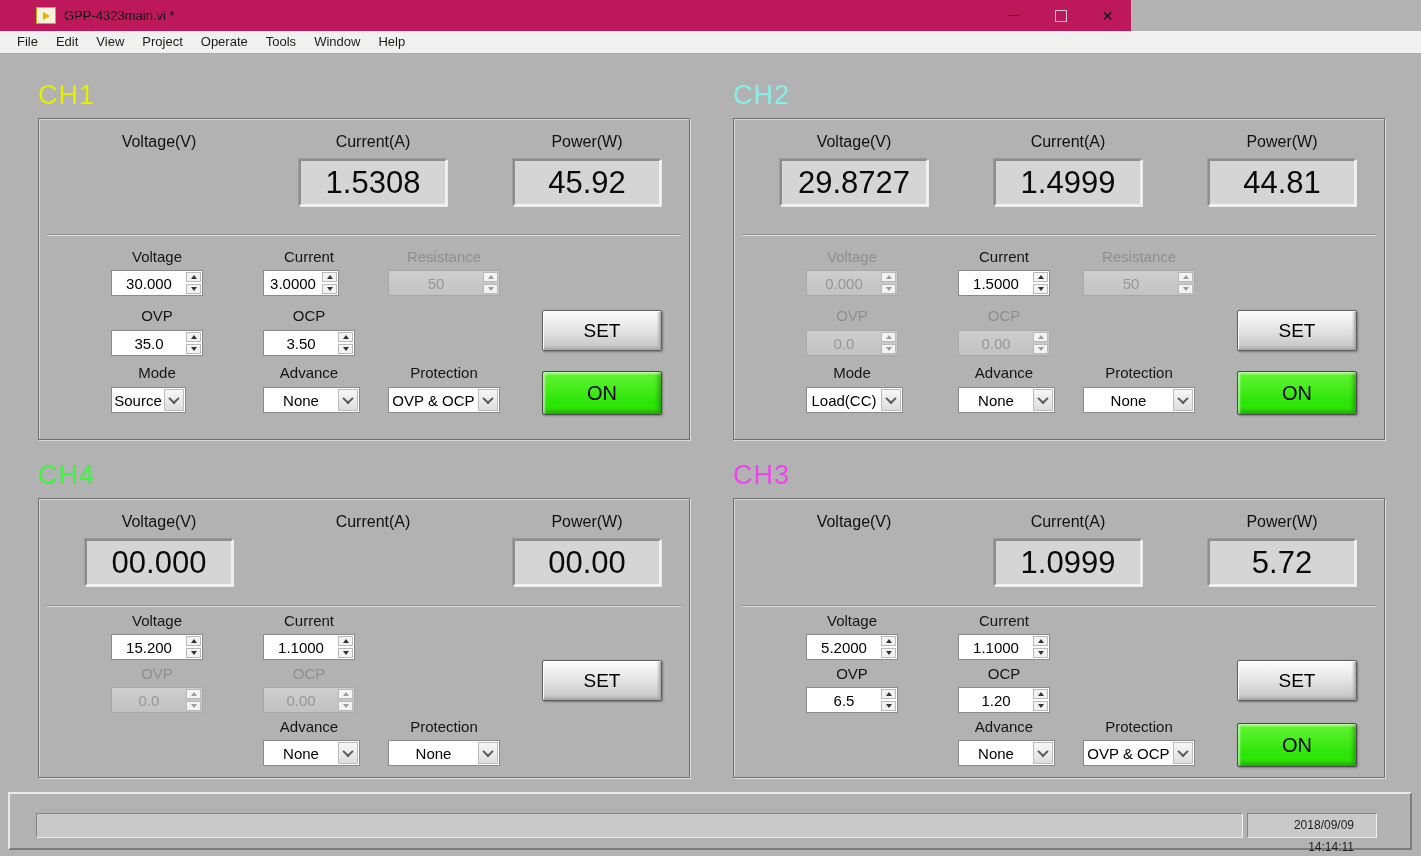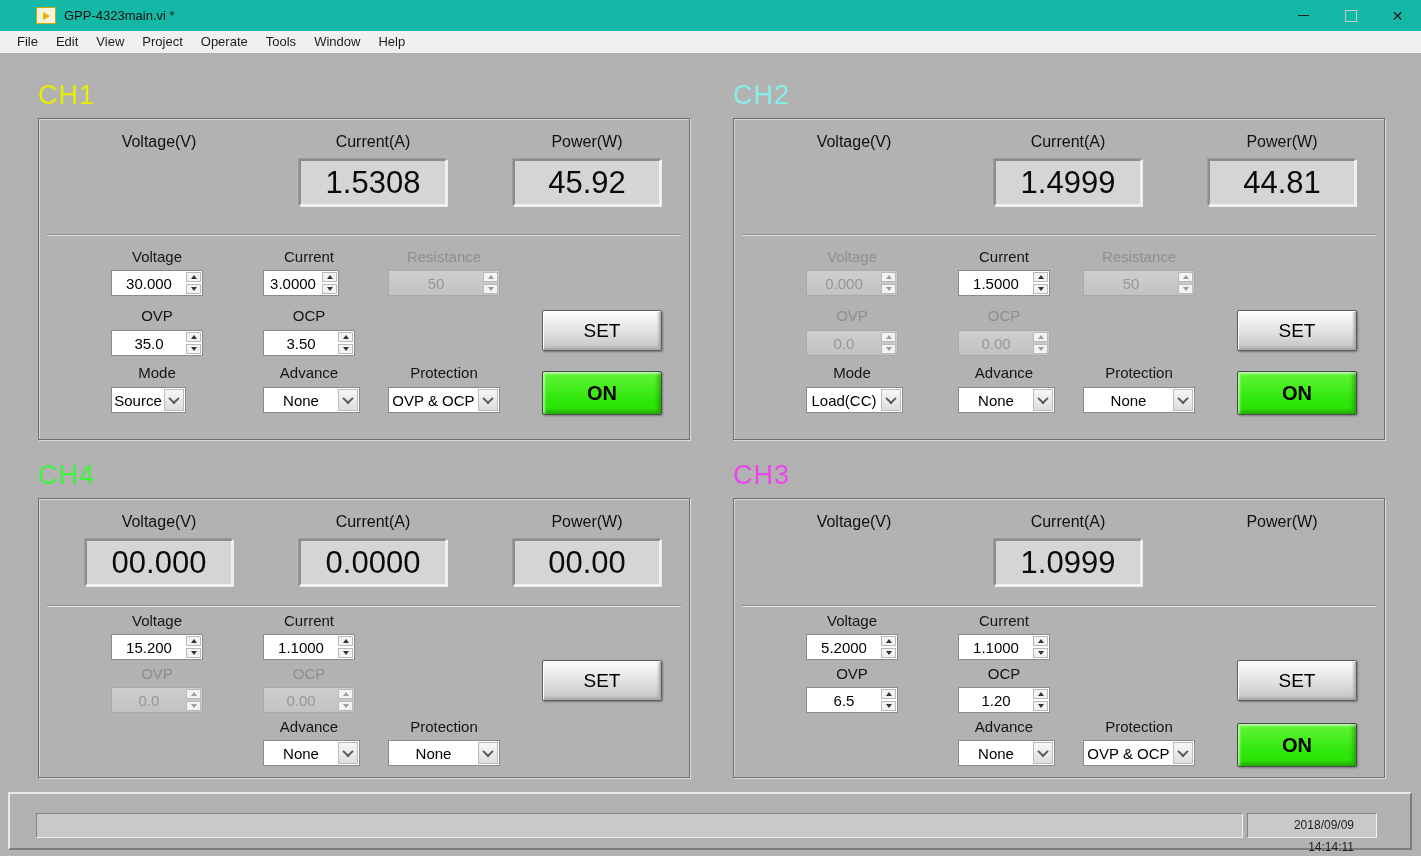--- a/index.html
+++ b/index.html
@@ -1,17 +1,17 @@
 <!DOCTYPE html>
 <html style="--ch1: #e3ee00; --ch2: #84efe8; --ch3: #ee44ee; --ch4: #3cf53c; --on_green: #2de607; --off_red: #e51414;"><head>
 <meta charset="utf-8">
 <style>
   html,body{margin:0;padding:0;width:1421px;height:856px;overflow:hidden;
     font-family:"Liberation Sans",sans-serif;background:#b2b2b2;}
-  .titlebar{position:absolute;left:0;top:0;width:1421px;height:31px;background:#14b8a6;}
+  .titlebar{position:absolute;left:0;top:0;width:1131px;height:31px;background:#be185d;}
   .lv-icon{position:absolute;left:36px;top:7px;width:20px;height:17px;background:#f6f2da;
     border:1px solid #c9a90a;box-sizing:border-box;display:flex;align-items:center;justify-content:center;}
   .lv-arrow{width:0;height:0;border-top:4px solid transparent;border-bottom:4px solid transparent;
     border-left:7px solid #e5b400;}
   .title-text{position:absolute;left:64px;top:0;height:31px;line-height:31px;font-size:13px;color:#111;}
   .win-controls{position:absolute;right:0;top:0;height:31px;display:flex;}
   .win-btn{width:47px;height:31px;display:flex;align-items:center;justify-content:center;}
   .glyph-min{width:11px;height:1px;background:#222;}
   .glyph-max{width:10px;height:10px;border:1px solid #c9c9c9;}
   .glyph-close{font-size:14px;color:#111;line-height:1;}
@@ -46,21 +46,21 @@
     border:1px solid #bcbcbc;box-sizing:border-box;display:flex;align-items:center;justify-content:center;}
   .chev{width:6px;height:6px;border-right:2px solid #5a5a5a;border-bottom:2px solid #5a5a5a;
     transform:rotate(45deg) translate(-1px,-1px);}
   .btn{position:absolute;width:118px;display:flex;align-items:center;justify-content:center;
     border-radius:2px;color:#000;cursor:default;}
   .btn.set{height:39px;font-size:19px;border:1px solid #5f5f5f;
     background:linear-gradient(180deg,#fdfdfd,#e0e0e0 55%,#c2c2c2);
     box-shadow:inset 1px 1px 0 #ffffff,inset -2px -2px 3px #a3a3a3,1px 1px 2px rgba(0,0,0,.35);}
   .btn.power{height:42px;font-size:20px;border:1px solid #4a4a4a;}
   .btn.power.on{background:linear-gradient(180deg,#63f537,var(--on_green,#2de607) 70%);
-    box-shadow:inset 2px 2px 2px rgba(255,255,255,.55),inset -3px -3px 4px rgba(20,90,0,.45),1px 1px 2px rgba(0,0,0,.3);font-weight:bold;}
+    box-shadow:inset 2px 2px 2px rgba(255,255,255,.55),inset -3px -3px 4px rgba(20,90,0,.45),1px 1px 2px rgba(0,0,0,.3);}
   .btn.power.off{background:linear-gradient(180deg,#fa564e,var(--off_red,#e51414) 70%);
     box-shadow:inset 2px 2px 2px rgba(255,230,200,.45),inset -3px -3px 4px rgba(110,0,0,.5),1px 1px 2px rgba(0,0,0,.3);}
   .statusbar{position:absolute;left:8px;top:738px;width:1404px;height:58px;box-sizing:border-box;
     border:2px solid;border-color:#e9e9e9 #7c7c7c #7c7c7c #e9e9e9;background:#b2b2b2;}
   .sunken{position:absolute;top:19px;height:25px;background:#c9c9c9;box-sizing:border-box;
     border:1px solid;border-color:#868686 #efefef #efefef #868686;}
   .status-msg{left:26px;width:1207px;}
   .status-time{left:1237px;width:130px;font-size:12px;color:#1d1d1d;text-align:right;
     padding-right:22px;line-height:22px;}
 </style>
@@ -176,20 +176,21 @@
     </div>
 
     <div class="btn set" style="left:503px;top:191px">SET</div>
     <div class="btn power on" style="left:503px;top:252px">ON</div>
   </div>
 
   <div class="panel" style="left:733px;top:64px;height:322px">
     <div class="ind-label" style="left:46px">Voltage(V)</div>
     <div class="ind-label" style="left:260px">Current(A)</div>
     <div class="ind-label" style="left:474px">Power(W)</div>
+    <div class="display" style="left:46px">29.8727</div>
     <div class="display" style="left:260px">1.4999</div>
     <div class="display" style="left:474px">44.81</div>
     <div class="sep" style="top:115px"></div>
 
     <div class="ctl-label dis" style="left:72px;width:92px;top:129px">Voltage</div>
     <div class="ctl-label" style="left:224px;width:92px;top:129px">Current</div>
     <div class="ctl-label dis" style="left:349px;width:112px;top:129px">Resistance</div>
     <div class="field dis" style="left:72px;top:151px;width:92px">
       <span class="fval">0.000</span>
       <span class="spin">
@@ -253,21 +254,20 @@
 
     <div class="btn set" style="left:503px;top:191px">SET</div>
     <div class="btn power on" style="left:503px;top:252px">ON</div>
   </div>
 
   <div class="panel" style="left:38px;top:444px;height:280px">
     <div class="ind-label" style="left:46px">Voltage(V)</div>
     <div class="ind-label" style="left:260px">Current(A)</div>
     <div class="ind-label" style="left:474px">Power(W)</div>
     <div class="display" style="left:46px">00.000</div>
-    <div class="display" style="left:260px">0.0000</div>
     <div class="display" style="left:474px">00.00</div>
     <div class="sep" style="top:106px"></div>
 
     <div class="ctl-label" style="left:72px;width:92px;top:113px">Voltage</div>
     <div class="ctl-label" style="left:224px;width:92px;top:113px">Current</div>
     <div class="field" style="left:72px;top:135px;width:92px">
       <span class="fval">15.200</span>
       <span class="spin">
           <i class="su"></i>
           <i class="sd"></i>
@@ -314,20 +314,21 @@
     </div>
 
     <div class="btn set" style="left:503px;top:161px">SET</div>
   </div>
 
   <div class="panel" style="left:733px;top:444px;height:280px">
     <div class="ind-label" style="left:46px">Voltage(V)</div>
     <div class="ind-label" style="left:260px">Current(A)</div>
     <div class="ind-label" style="left:474px">Power(W)</div>
     <div class="display" style="left:260px">1.0999</div>
+    <div class="display" style="left:474px">5.72</div>
     <div class="sep" style="top:106px"></div>
 
     <div class="ctl-label" style="left:72px;width:92px;top:113px">Voltage</div>
     <div class="ctl-label" style="left:224px;width:92px;top:113px">Current</div>
     <div class="field" style="left:72px;top:135px;width:92px">
       <span class="fval">5.2000</span>
       <span class="spin">
           <i class="su"></i>
           <i class="sd"></i>
         </span>

